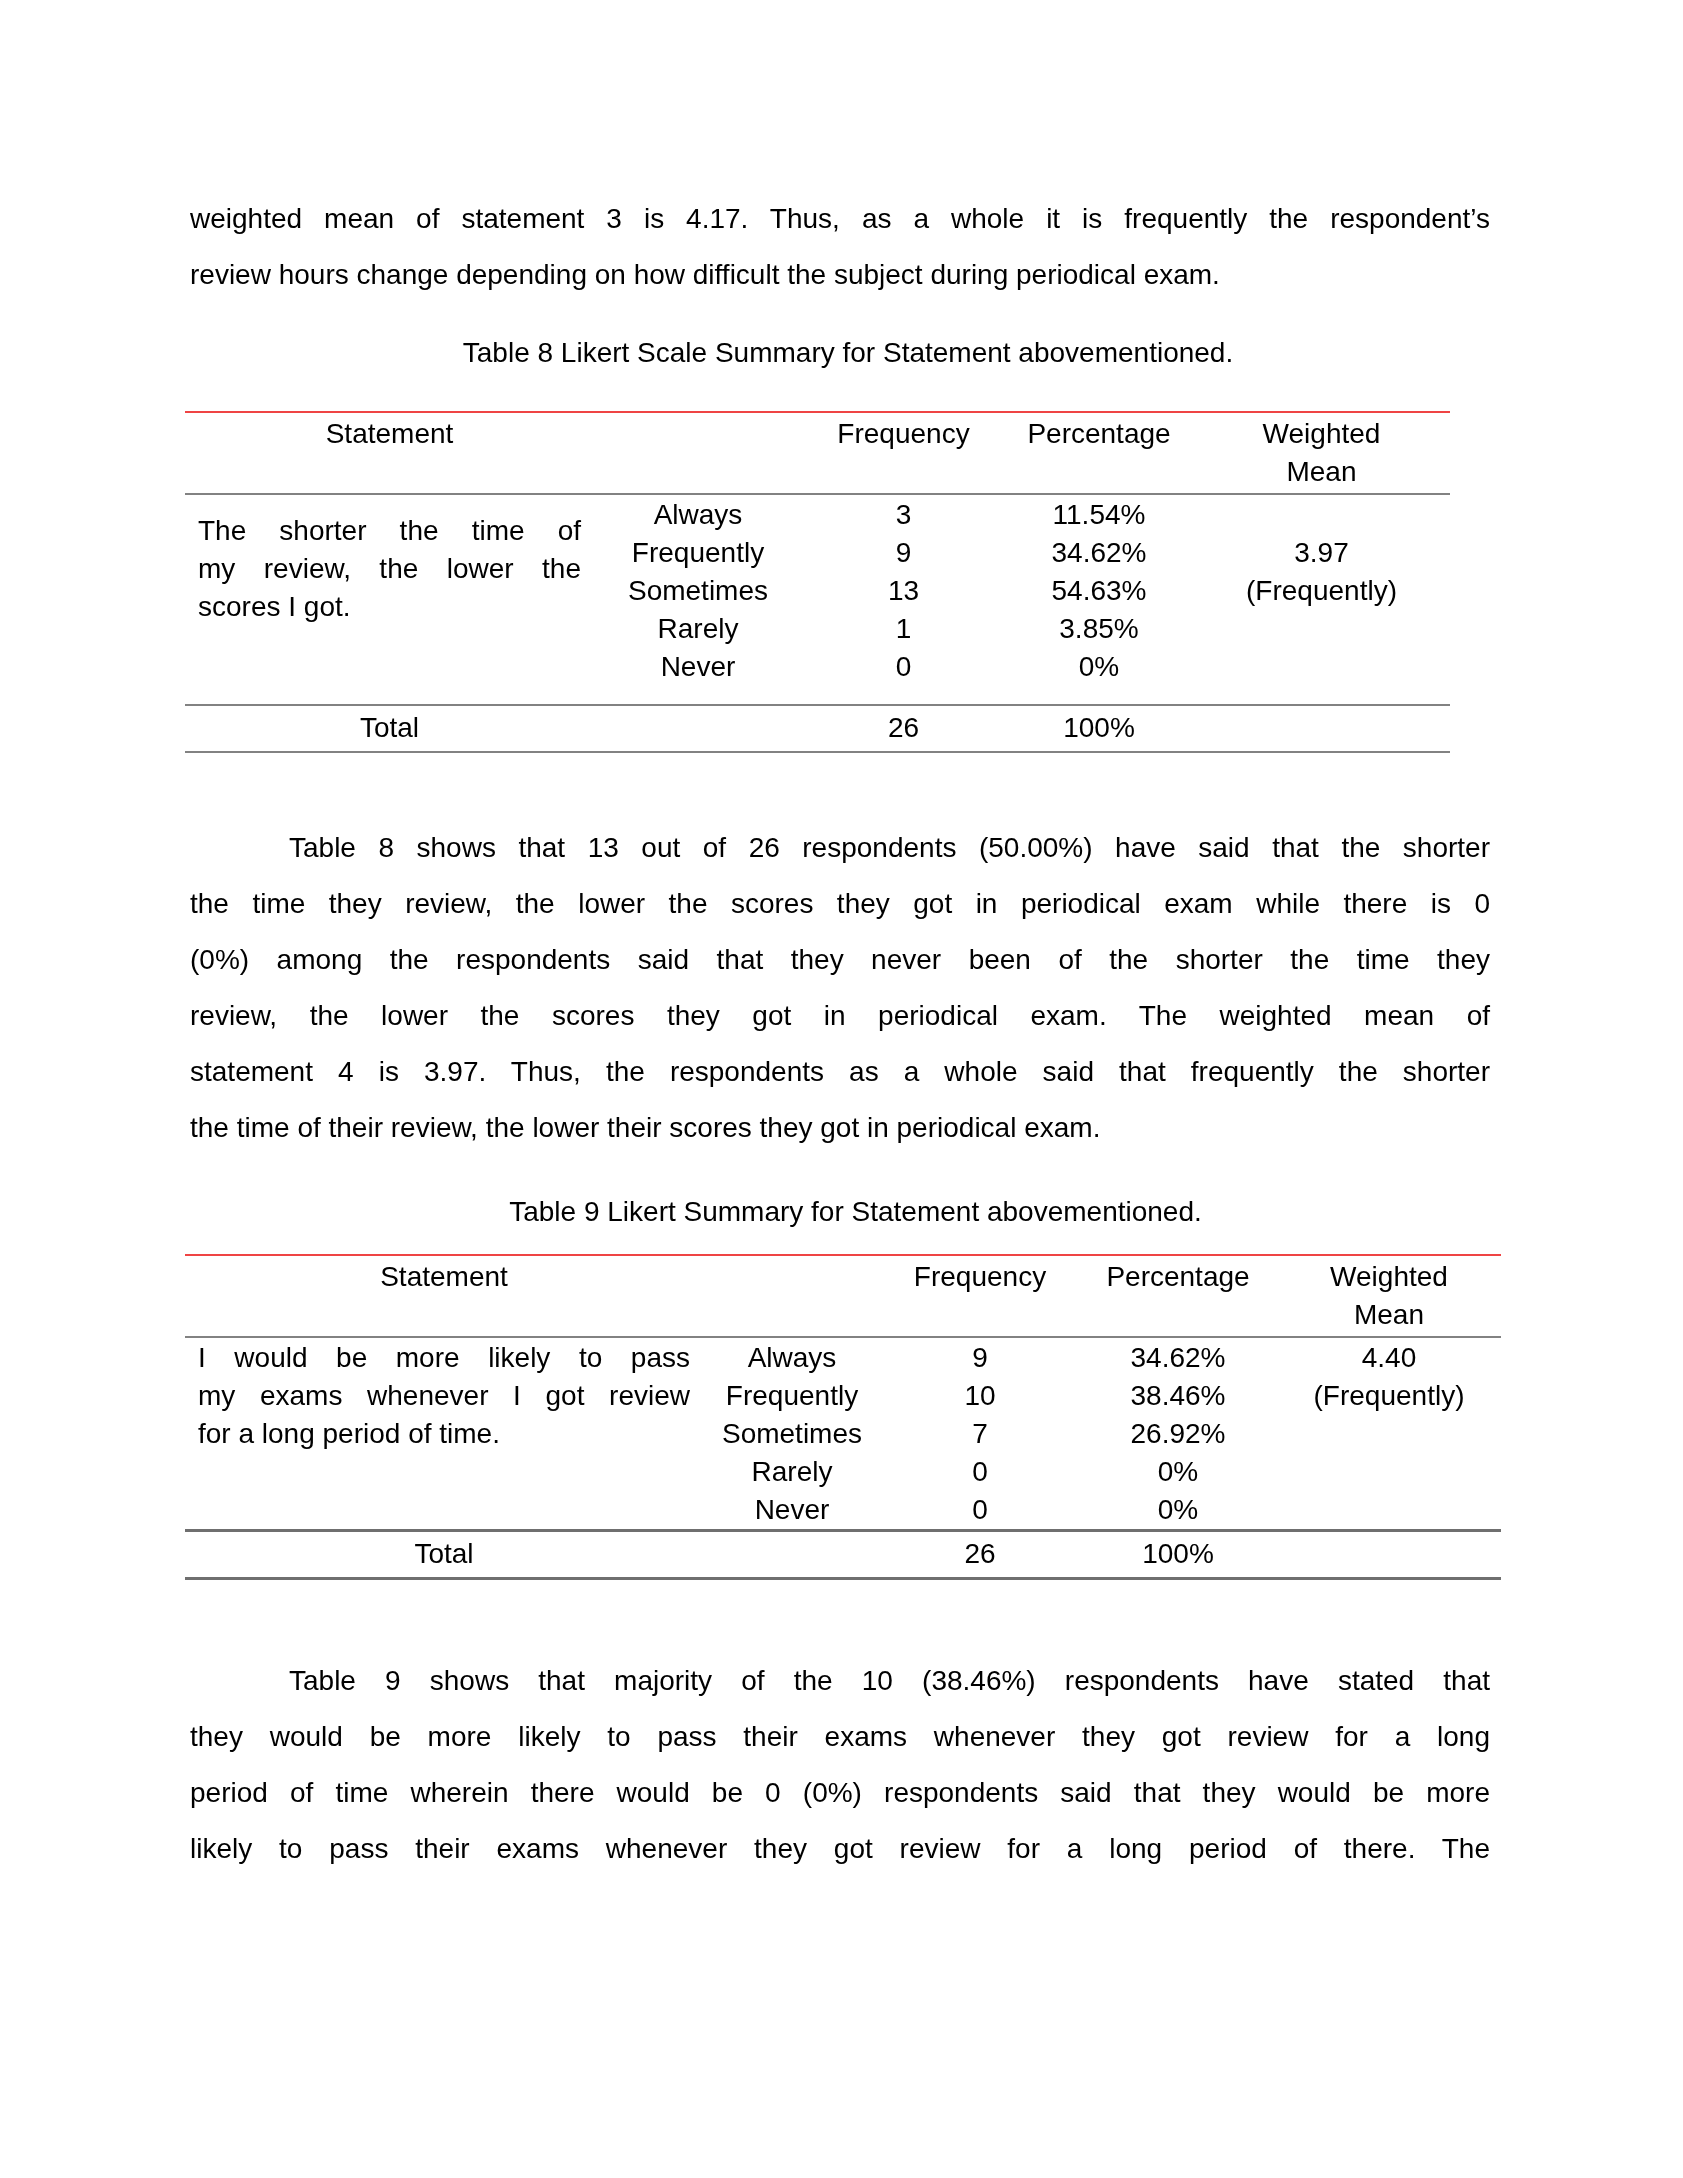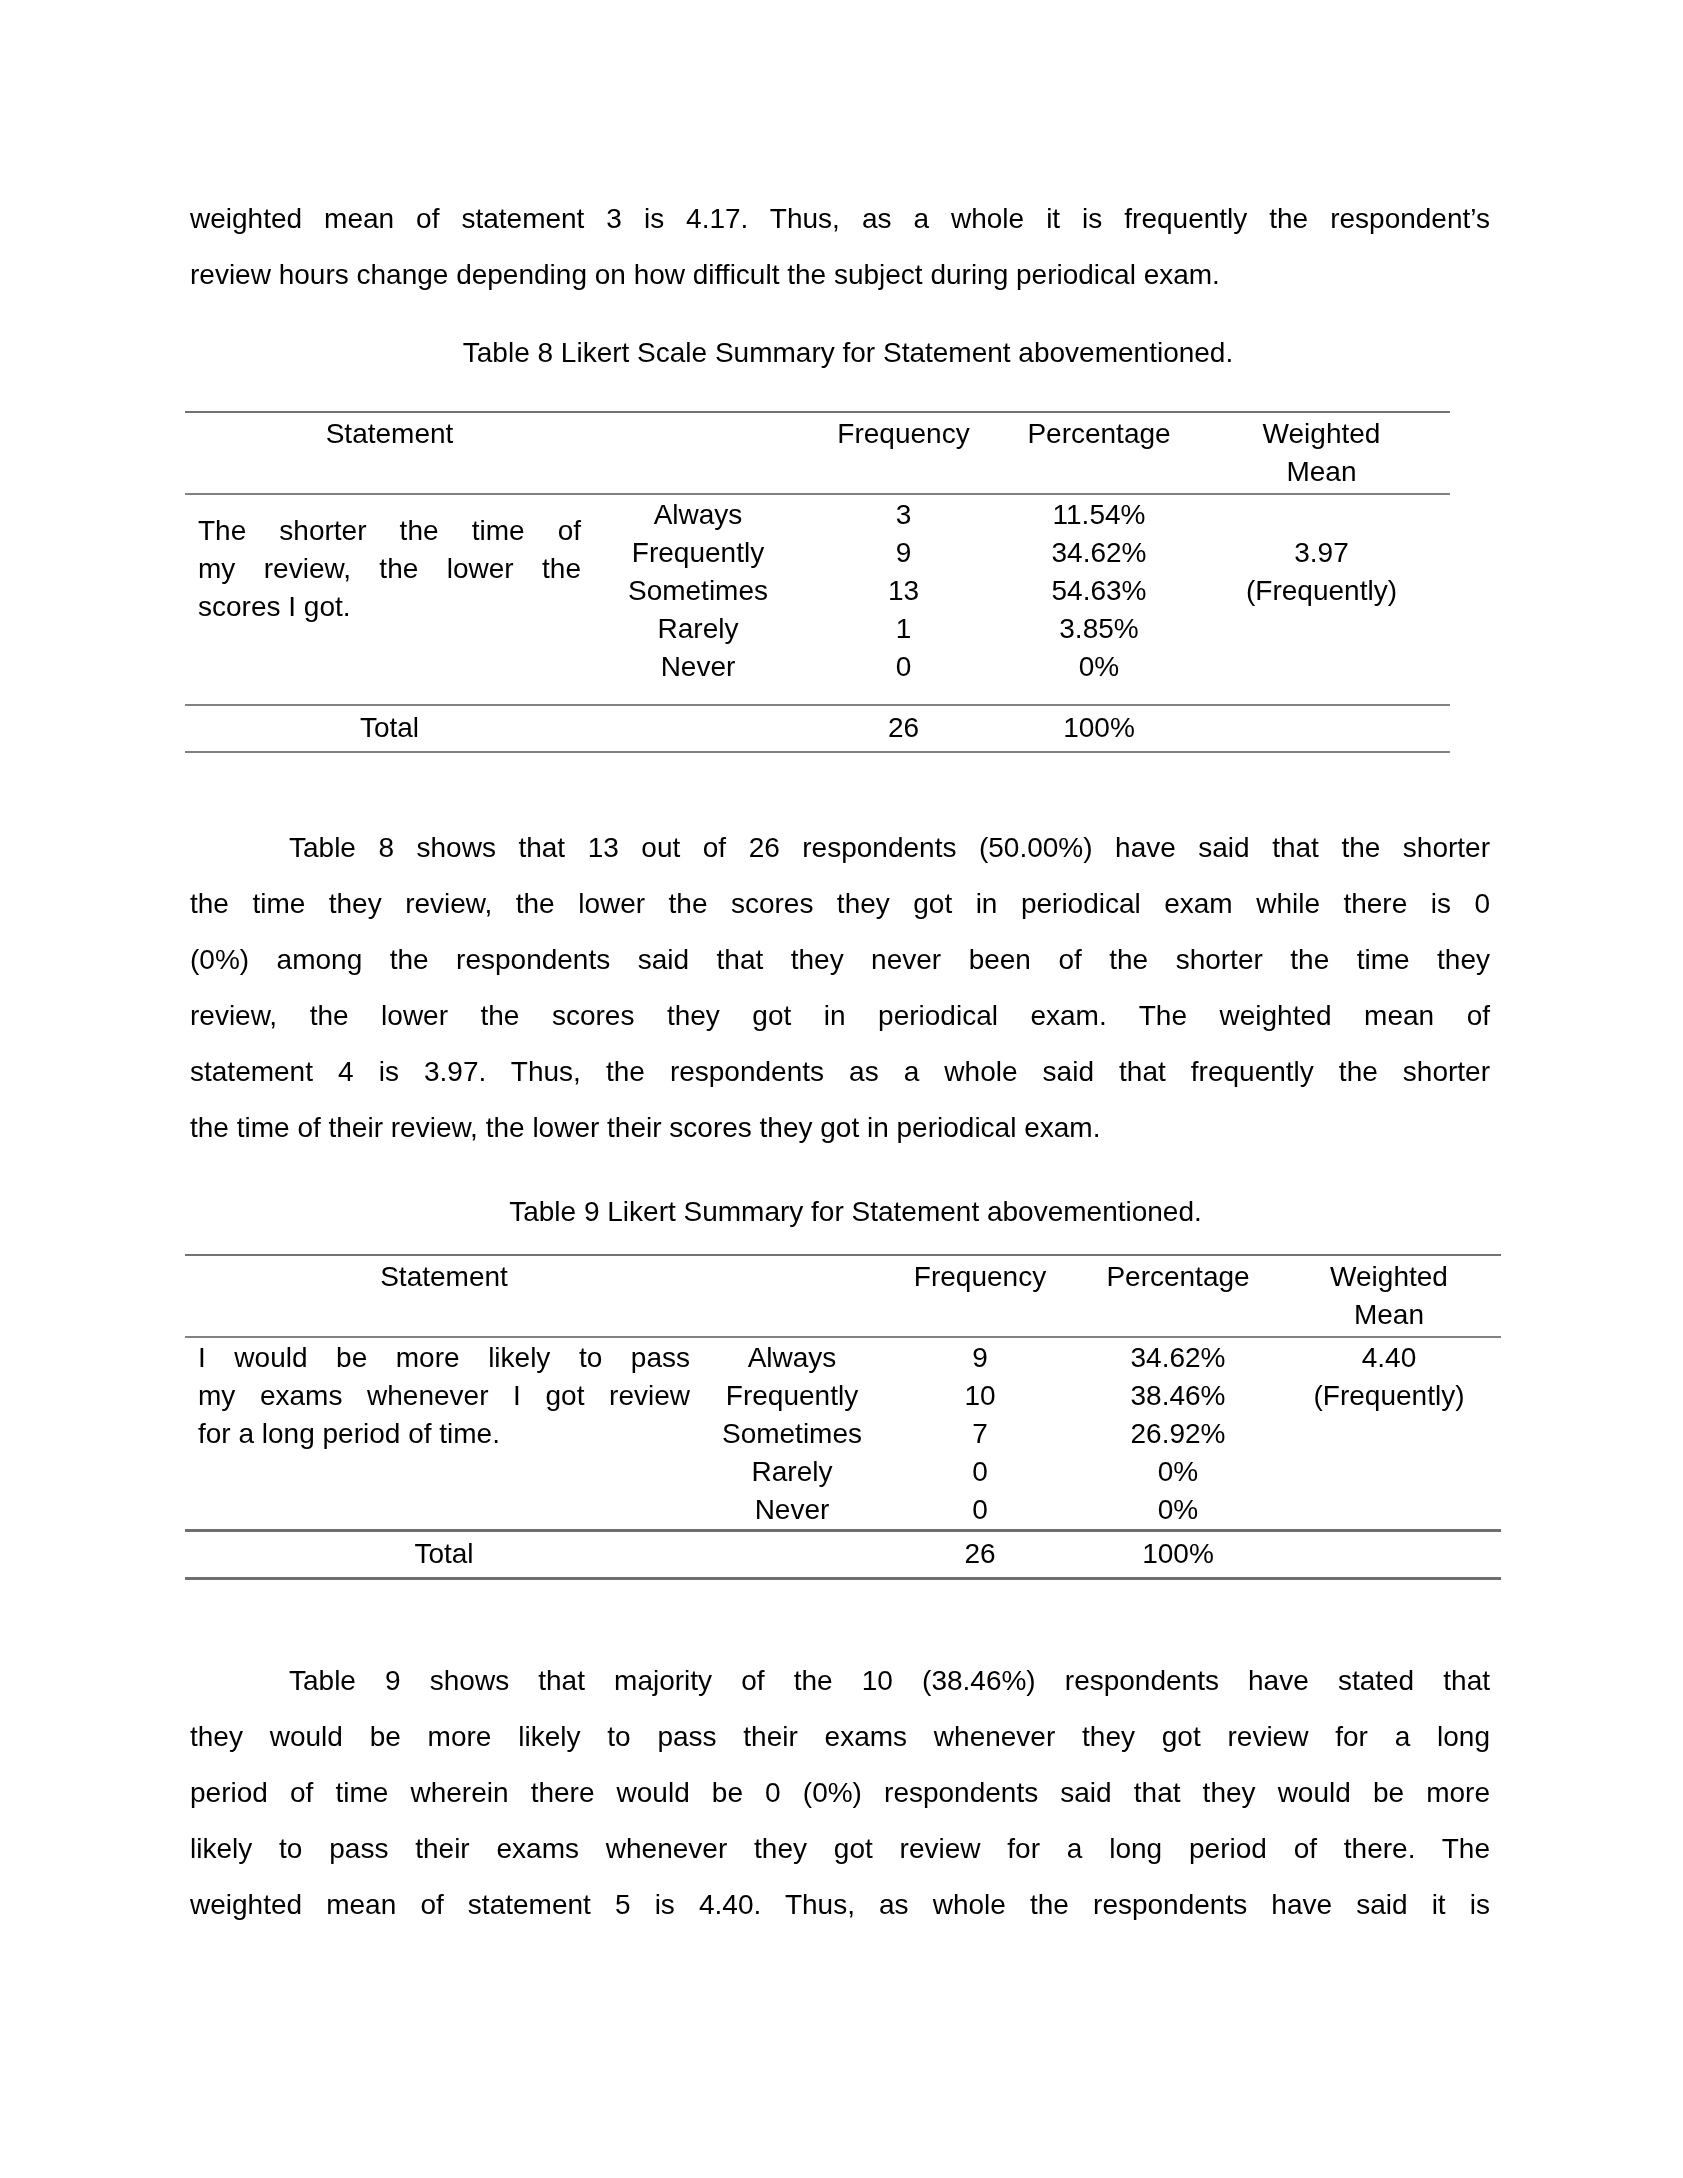--- a/index.html
+++ b/index.html
@@ -9,21 +9,21 @@
     -webkit-font-smoothing:antialiased;
   }
   .page{padding:191px 185px 0 185px;}
   .para{margin-left:5px;width:1300px;line-height:56px;}
   .para .ln{min-height:56px;}
   .caption{margin-left:13px;line-height:56px;white-space:nowrap;text-align:center;}
   .caption.c8{margin-top:22px;}
   .caption.c9{margin-top:28px;margin-left:28px;}
   .jl{text-align:justify;text-align-last:justify;}
   .indent{text-indent:99px;}
-  .table{border-top:2px solid #737373;border-bottom:2px solid #828282;}
+  .table{border-top:2px solid #ef4444;border-bottom:2px solid #828282;}
   .t8{width:1265px;margin-top:30px;}
   .t9{width:1316px;margin-top:14px;border-bottom:3px solid #6f6f6f;}
   .t8cols{display:grid;grid-template-columns:409px 208px 203px 188px 257px;}
   .t9cols{display:grid;grid-template-columns:518px 178px 198px 198px 224px;}
   .trow.header{border-bottom:2px solid #828282;padding:2px 0;}
   .trow.body{padding:1px 0 18px;border-bottom:2px solid #828282;}
   .t9 .trow.body{padding-bottom:0;border-bottom:3px solid #6f6f6f;}
   .trow.total{padding:3px 0 4px;}
   .cell{line-height:38px;text-align:center;}
   .cell .ln{min-height:38px;}
@@ -156,17 +156,16 @@
       <div class="cell">100%</div>
       <div class="cell"></div>
     </div>
   </div>
 
   <div class="para" style="margin-top:73px">
       <div class="ln jl indent">Table 9 shows that majority of the 10 (38.46%) respondents have stated that</div>
       <div class="ln jl">they would be more likely to pass their exams whenever they got review for a long</div>
       <div class="ln jl">period of time wherein there would be 0 (0%) respondents said that they would be more</div>
       <div class="ln jl">likely to pass their exams whenever they got review for a long period of there. The</div>
-      <div class="ln jl">weighted mean of statement 5 is 4.40. Thus, as whole the respondents have said it is</div>
     </div>
 
 </div>
 
 
 </body></html>

